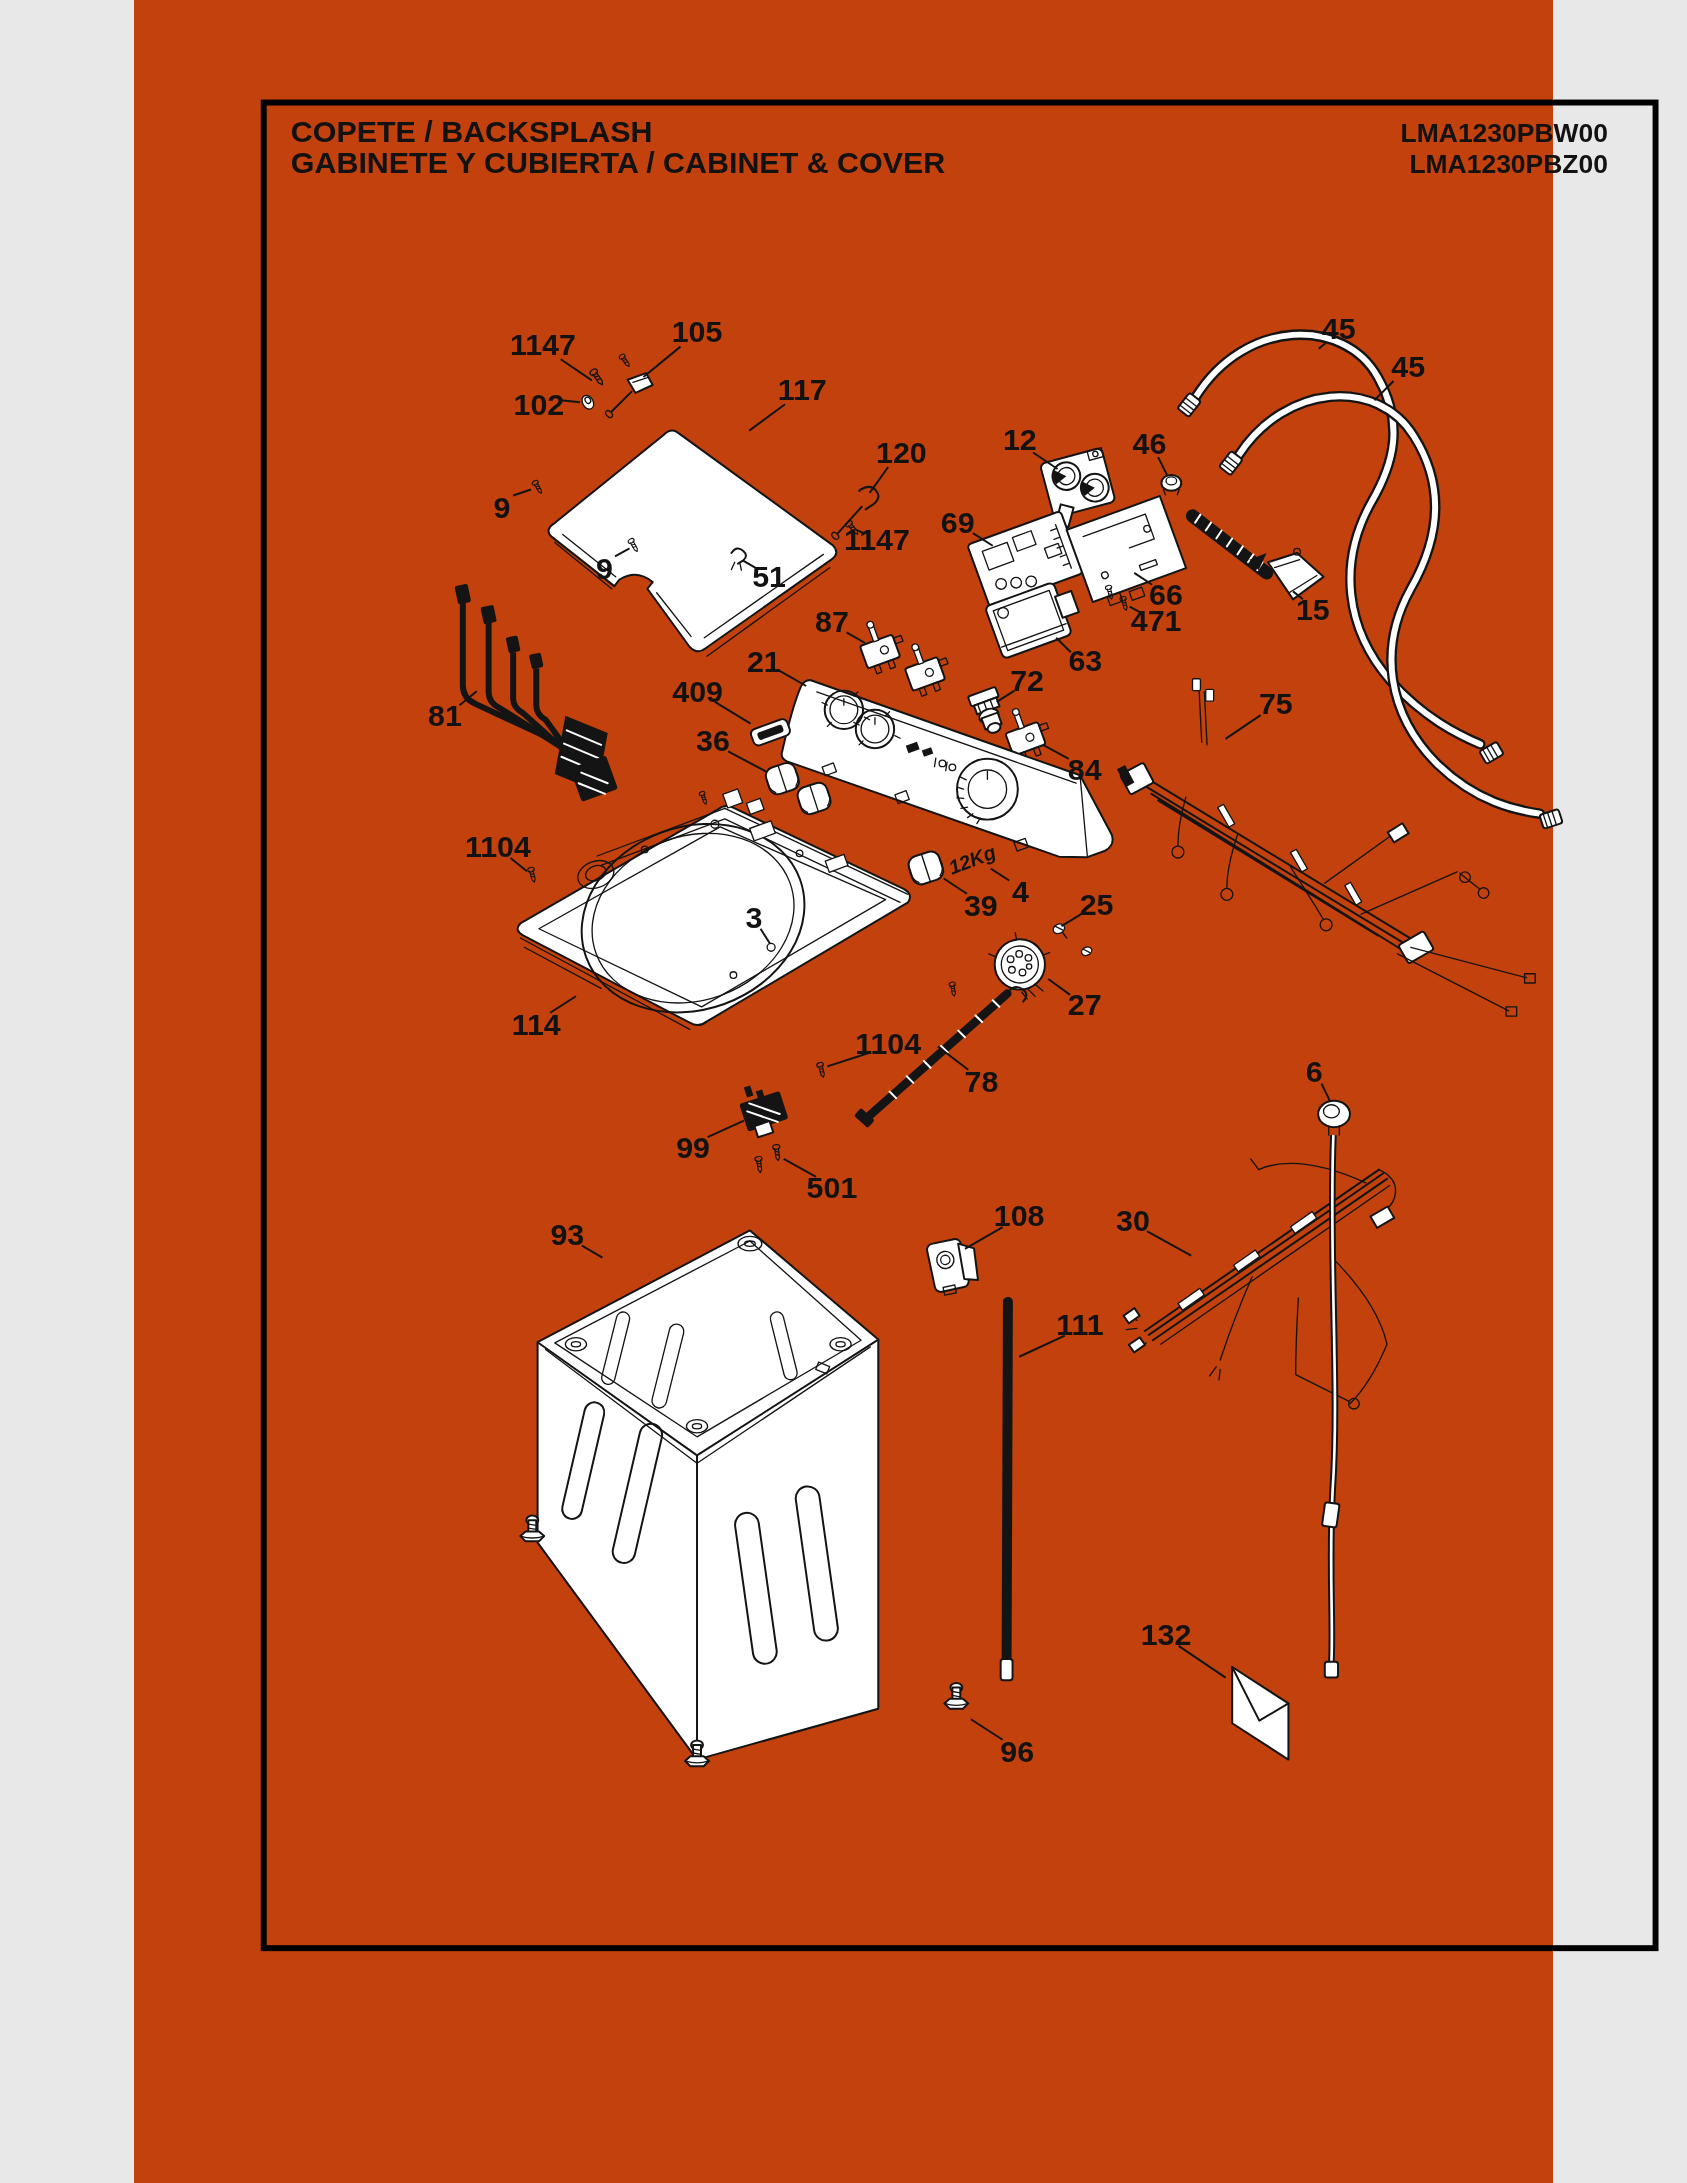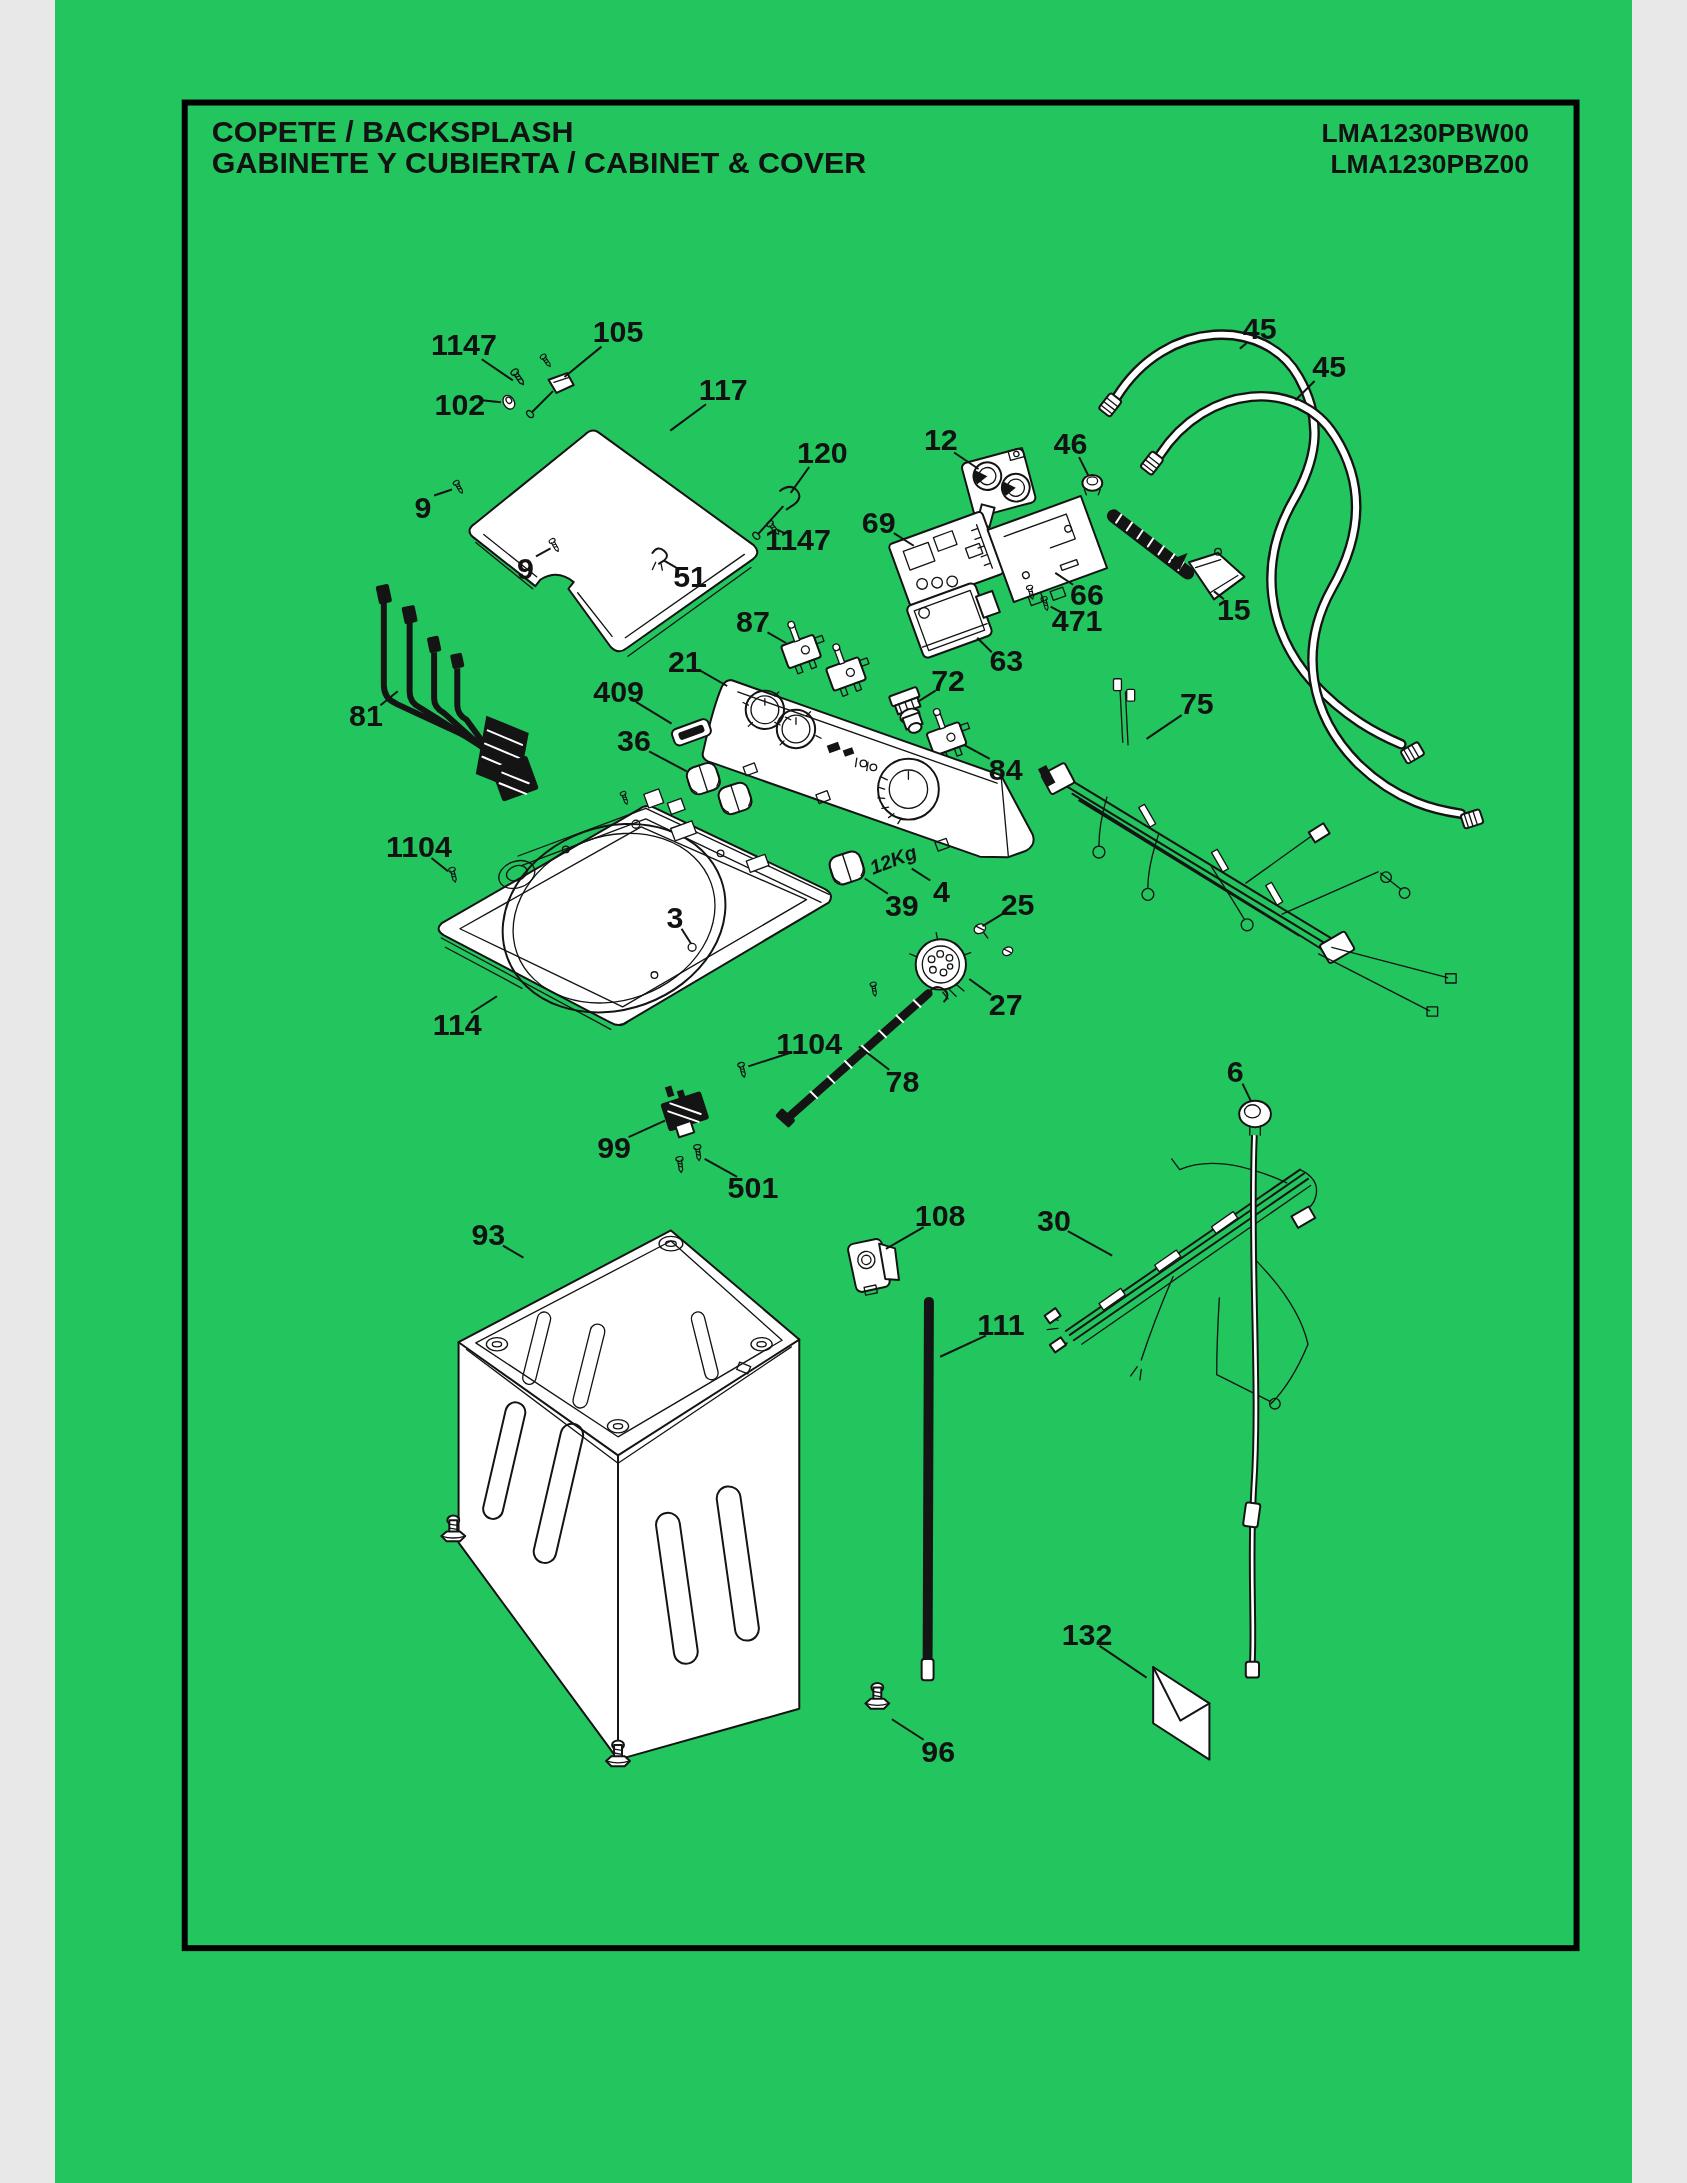--- a/index.html
+++ b/index.html
@@ -1,16 +1,16 @@
 <!DOCTYPE html>
 <html style="font-size:10.6px"><head>
 <meta charset="utf-8">
 <style>
   html,body{margin:0;padding:0;background:#e8e8e8;}
-  .page{position:relative;width:1577px;height:2183px;background:#22c55e;margin:0 auto;
+  .page{position:relative;width:1419px;height:2183px;background:#c2410c;margin:0 auto;
         font-family:"Liberation Sans",sans-serif;}
   svg{position:absolute;left:0;top:0;}
   .p{stroke:#141414;stroke-width:3;fill:none;stroke-linejoin:round;stroke-linecap:round;}
   .thin{stroke-width:2;}
   .wfill{fill:#ffffff;}
   .bfill{fill:#141414;stroke:none;}
   .wline{stroke:#ffffff;stroke-width:3;fill:none;stroke-linecap:round;}
   .leader{stroke:#141414;stroke-width:3;}
   .callout{font:700 46px "Liberation Sans",sans-serif;fill:#121212;text-anchor:middle;}
   .t-title{font:700 46px "Liberation Sans",sans-serif;fill:#121212;}

